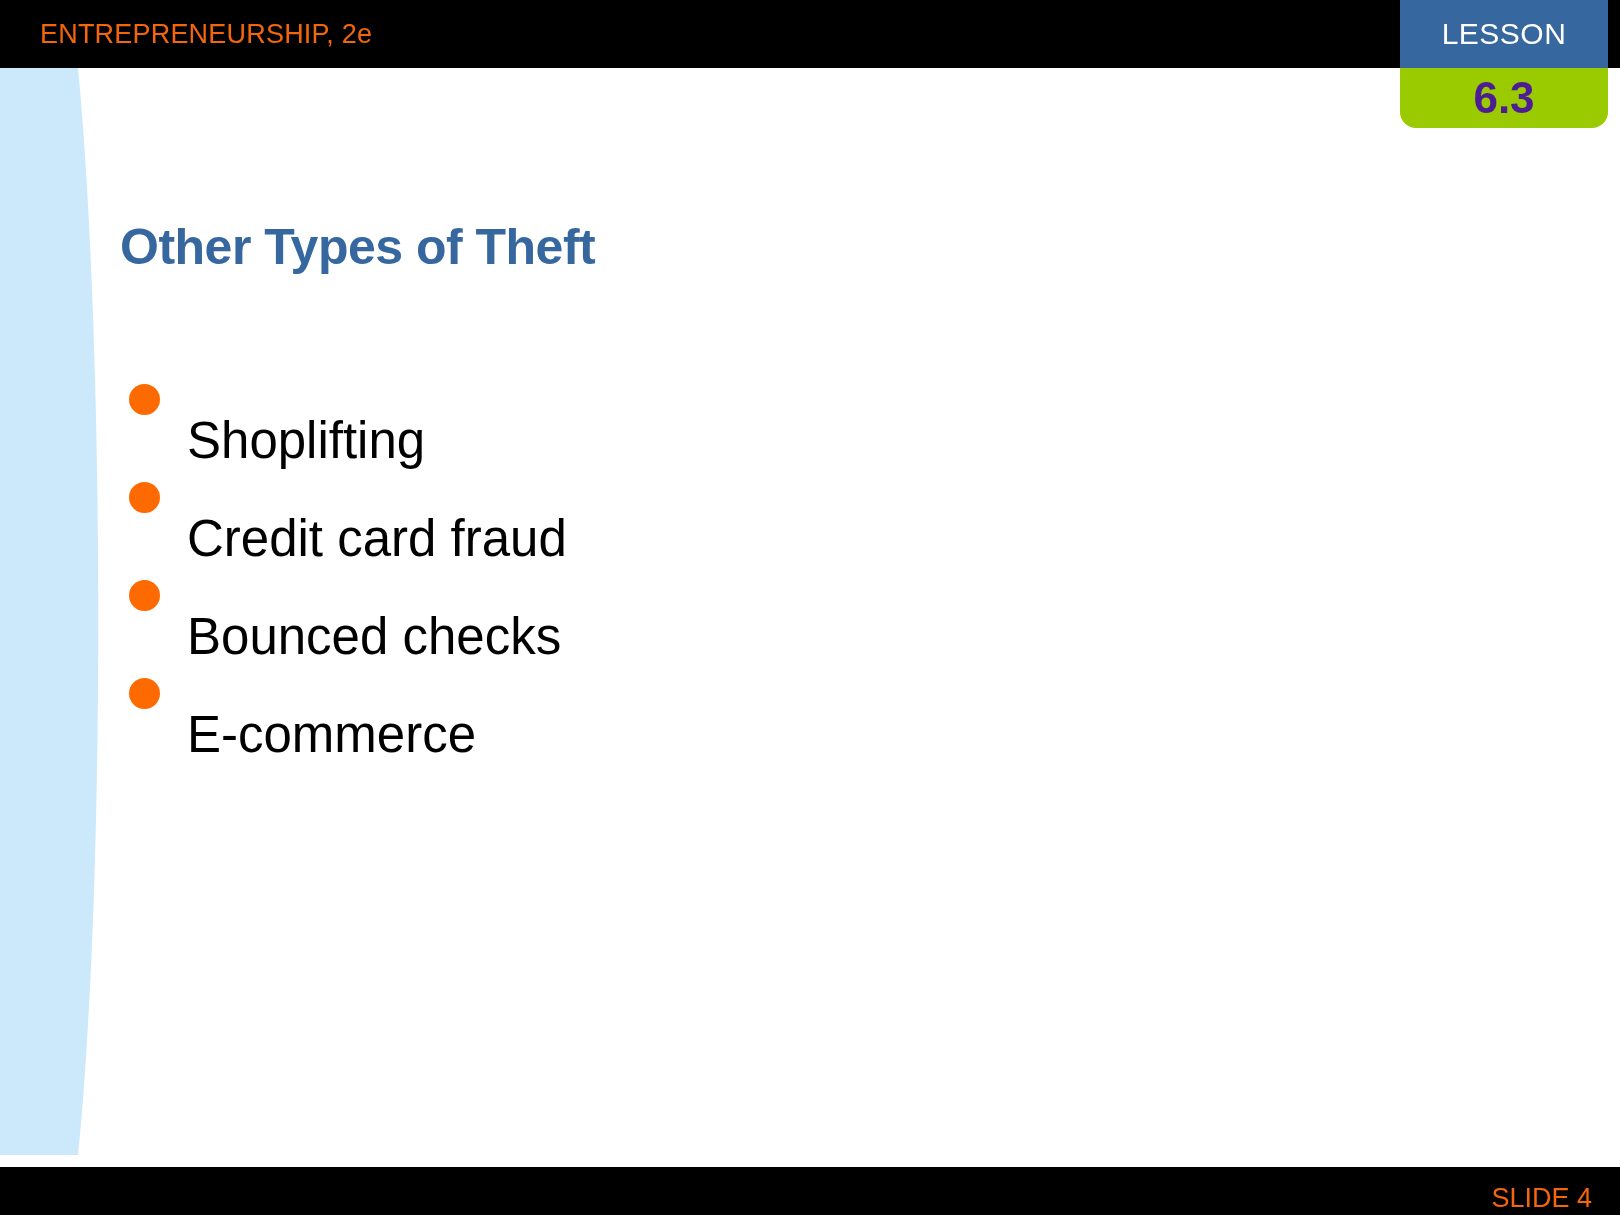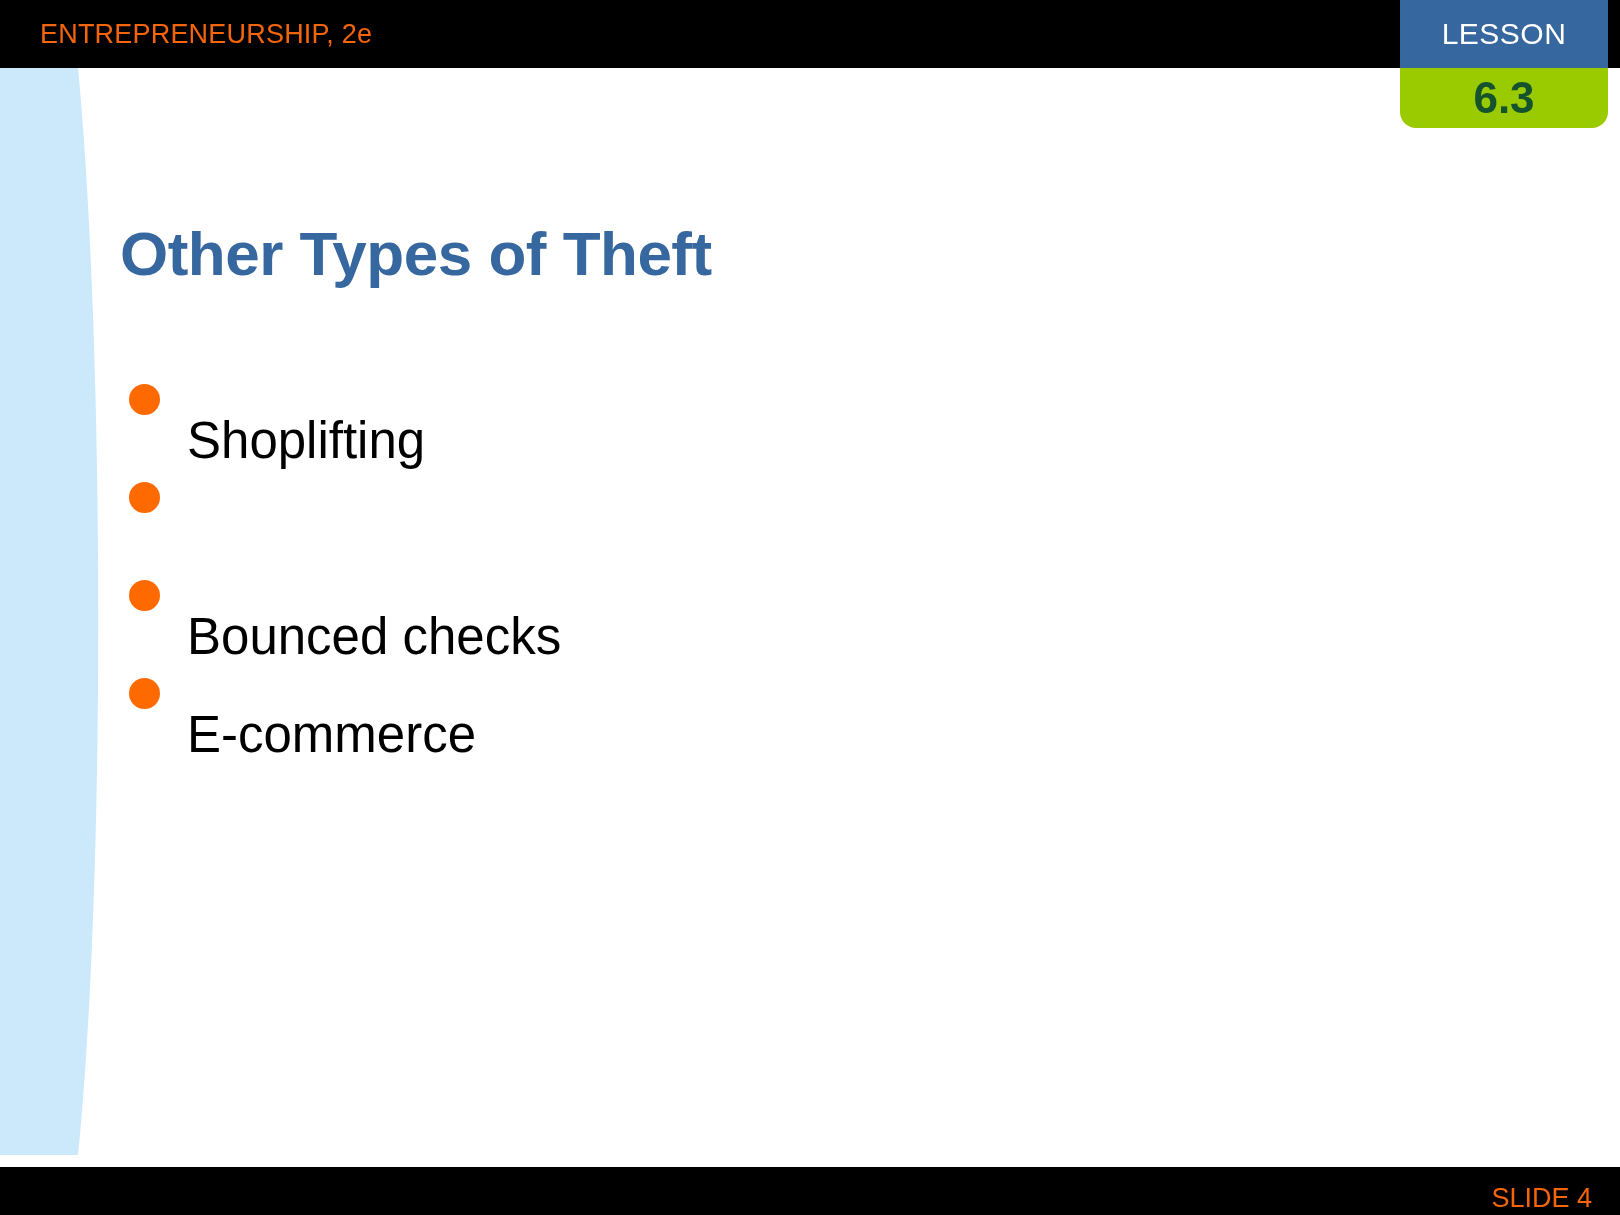--- a/index.html
+++ b/index.html
@@ -73,32 +73,32 @@
     width: 208px;
     height: 60px;
     background: #9aca00;
     border-bottom-left-radius: 16px;
     border-bottom-right-radius: 16px;
     display: flex;
     align-items: center;
     justify-content: center;
   }
   .lesson-badge .lesson-num span {
-    color: #14532d;
+    color: #4c1d95;
     font-size: 44px;
     font-weight: bold;
     line-height: 1;
   }
 
   
   .slide-title {
     position: absolute;
     left: 120px;
     top: 218px;
-    font-size: 62px;
+    font-size: 50px;
     font-weight: bold;
     color: #36679e;
     letter-spacing: -0.5px;
     white-space: nowrap;
     z-index: 4;
   }
 
   .bullet-list {
     position: absolute;
     left: 122px;
@@ -175,20 +175,21 @@
 
   <div class="slide-title">Other Types of Theft</div>
 
   <ul class="bullet-list">
     <li>
       <span class="bullet-dot"></span>
       <span class="bullet-text">Shoplifting</span>
     </li>
     <li>
       <span class="bullet-dot"></span>
+      <span class="bullet-text">Credit card fraud</span>
     </li>
     <li>
       <span class="bullet-dot"></span>
       <span class="bullet-text">Bounced checks</span>
     </li>
     <li>
       <span class="bullet-dot"></span>
       <span class="bullet-text">E-commerce</span>
     </li>
   </ul>

